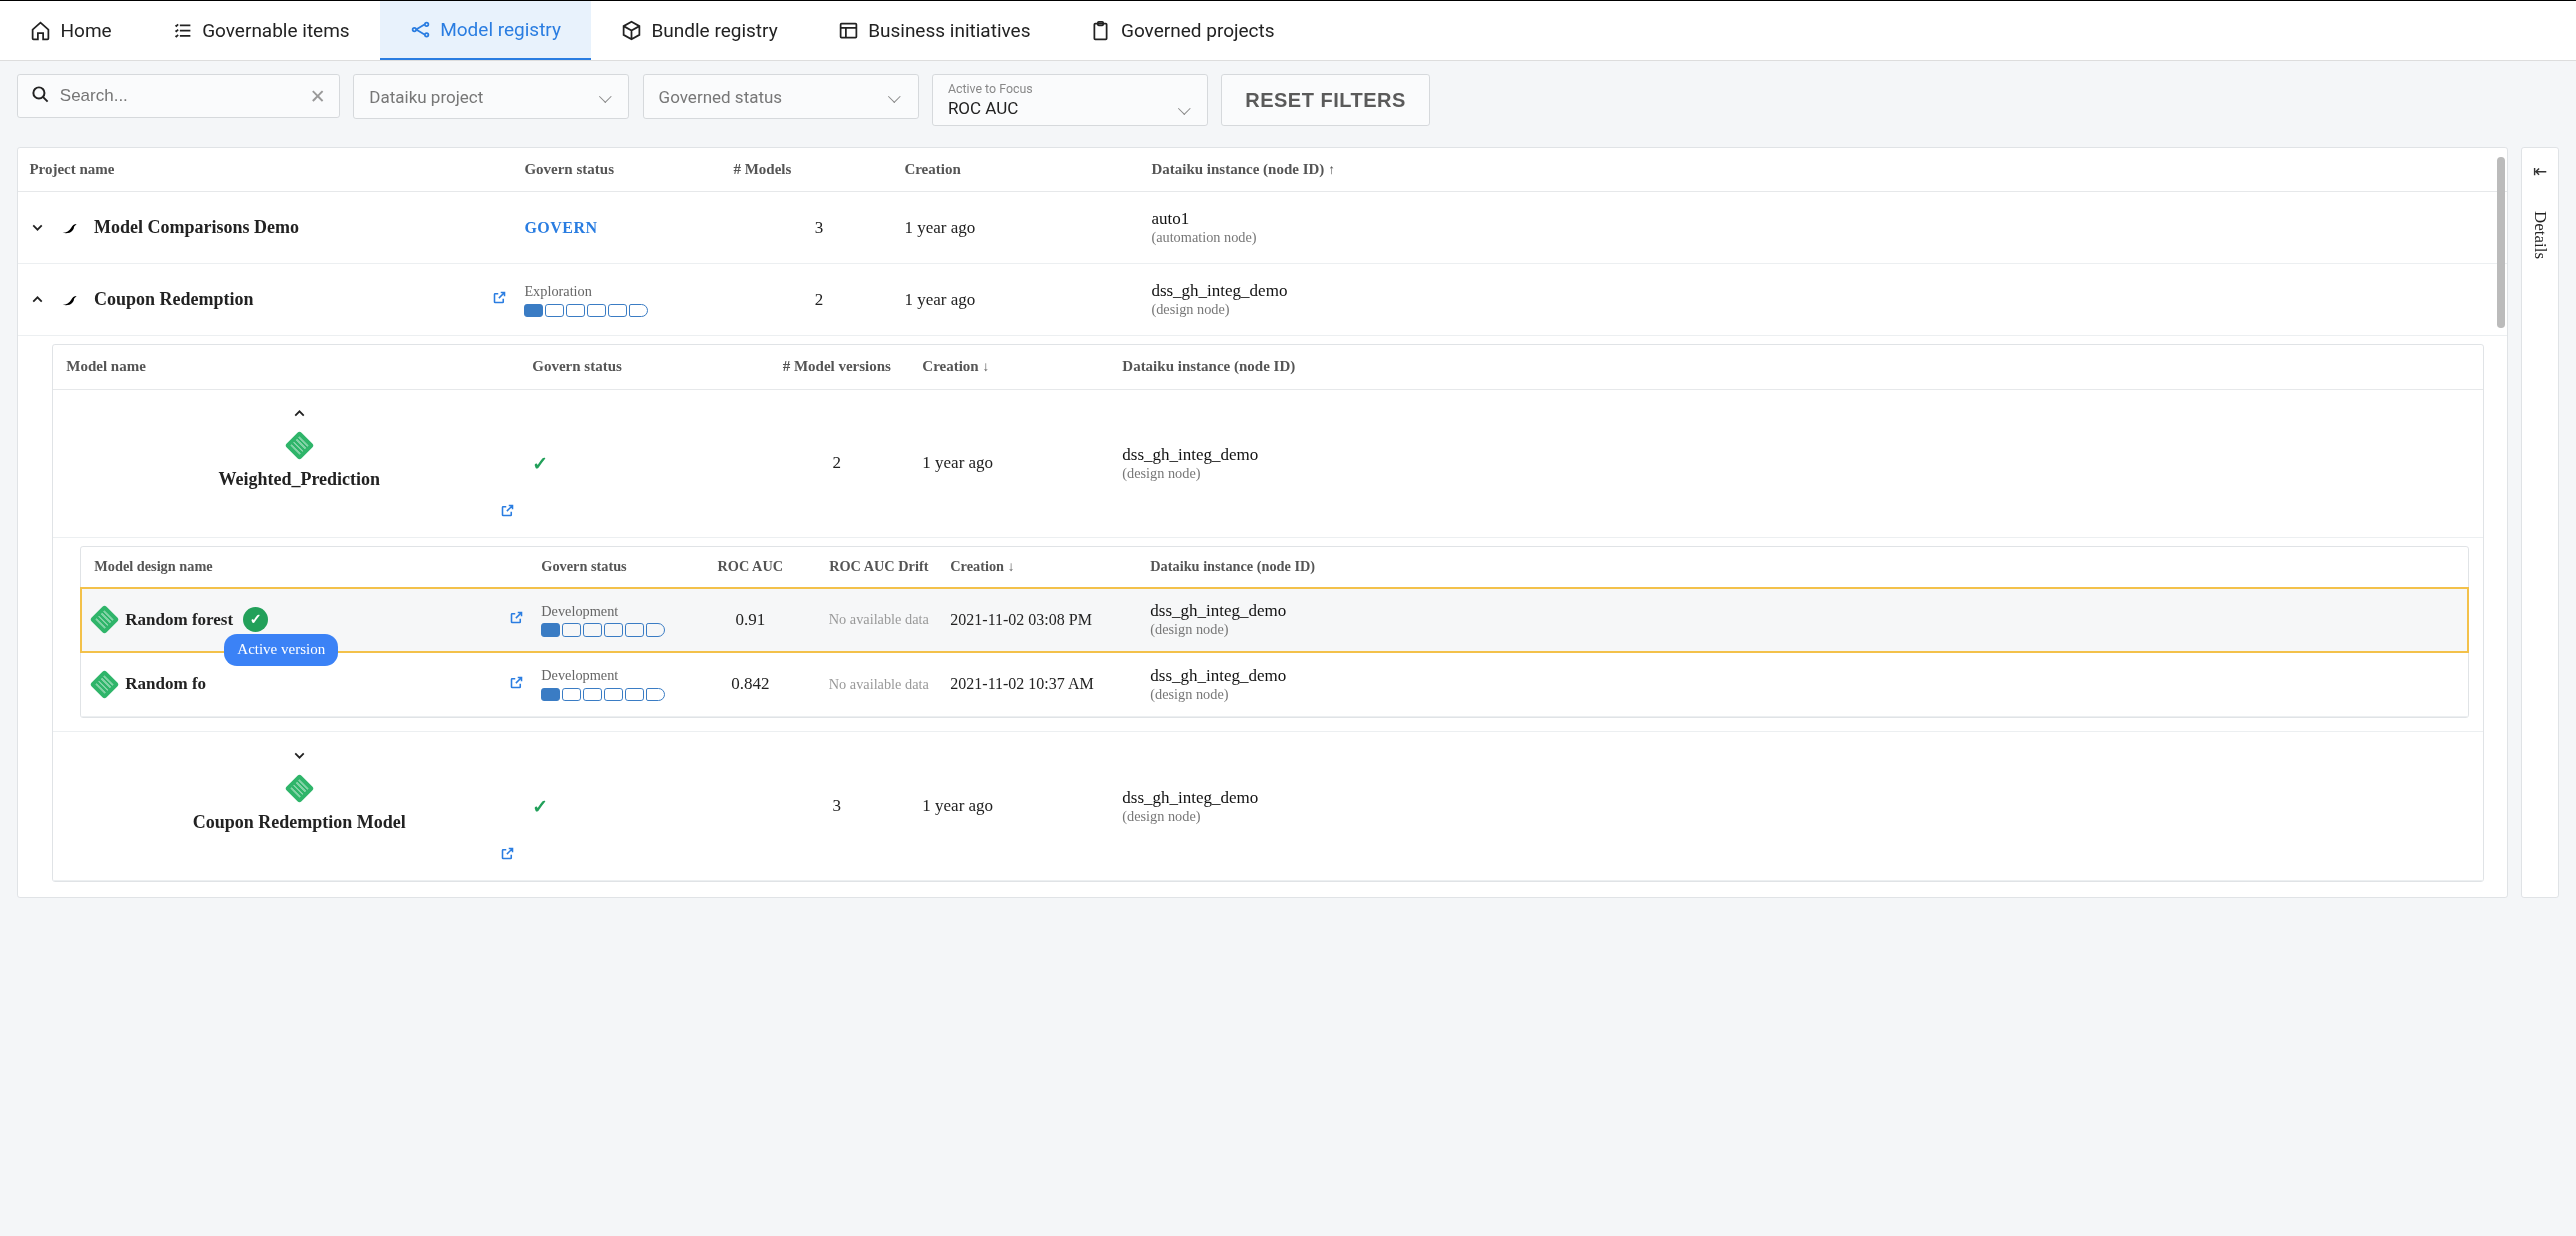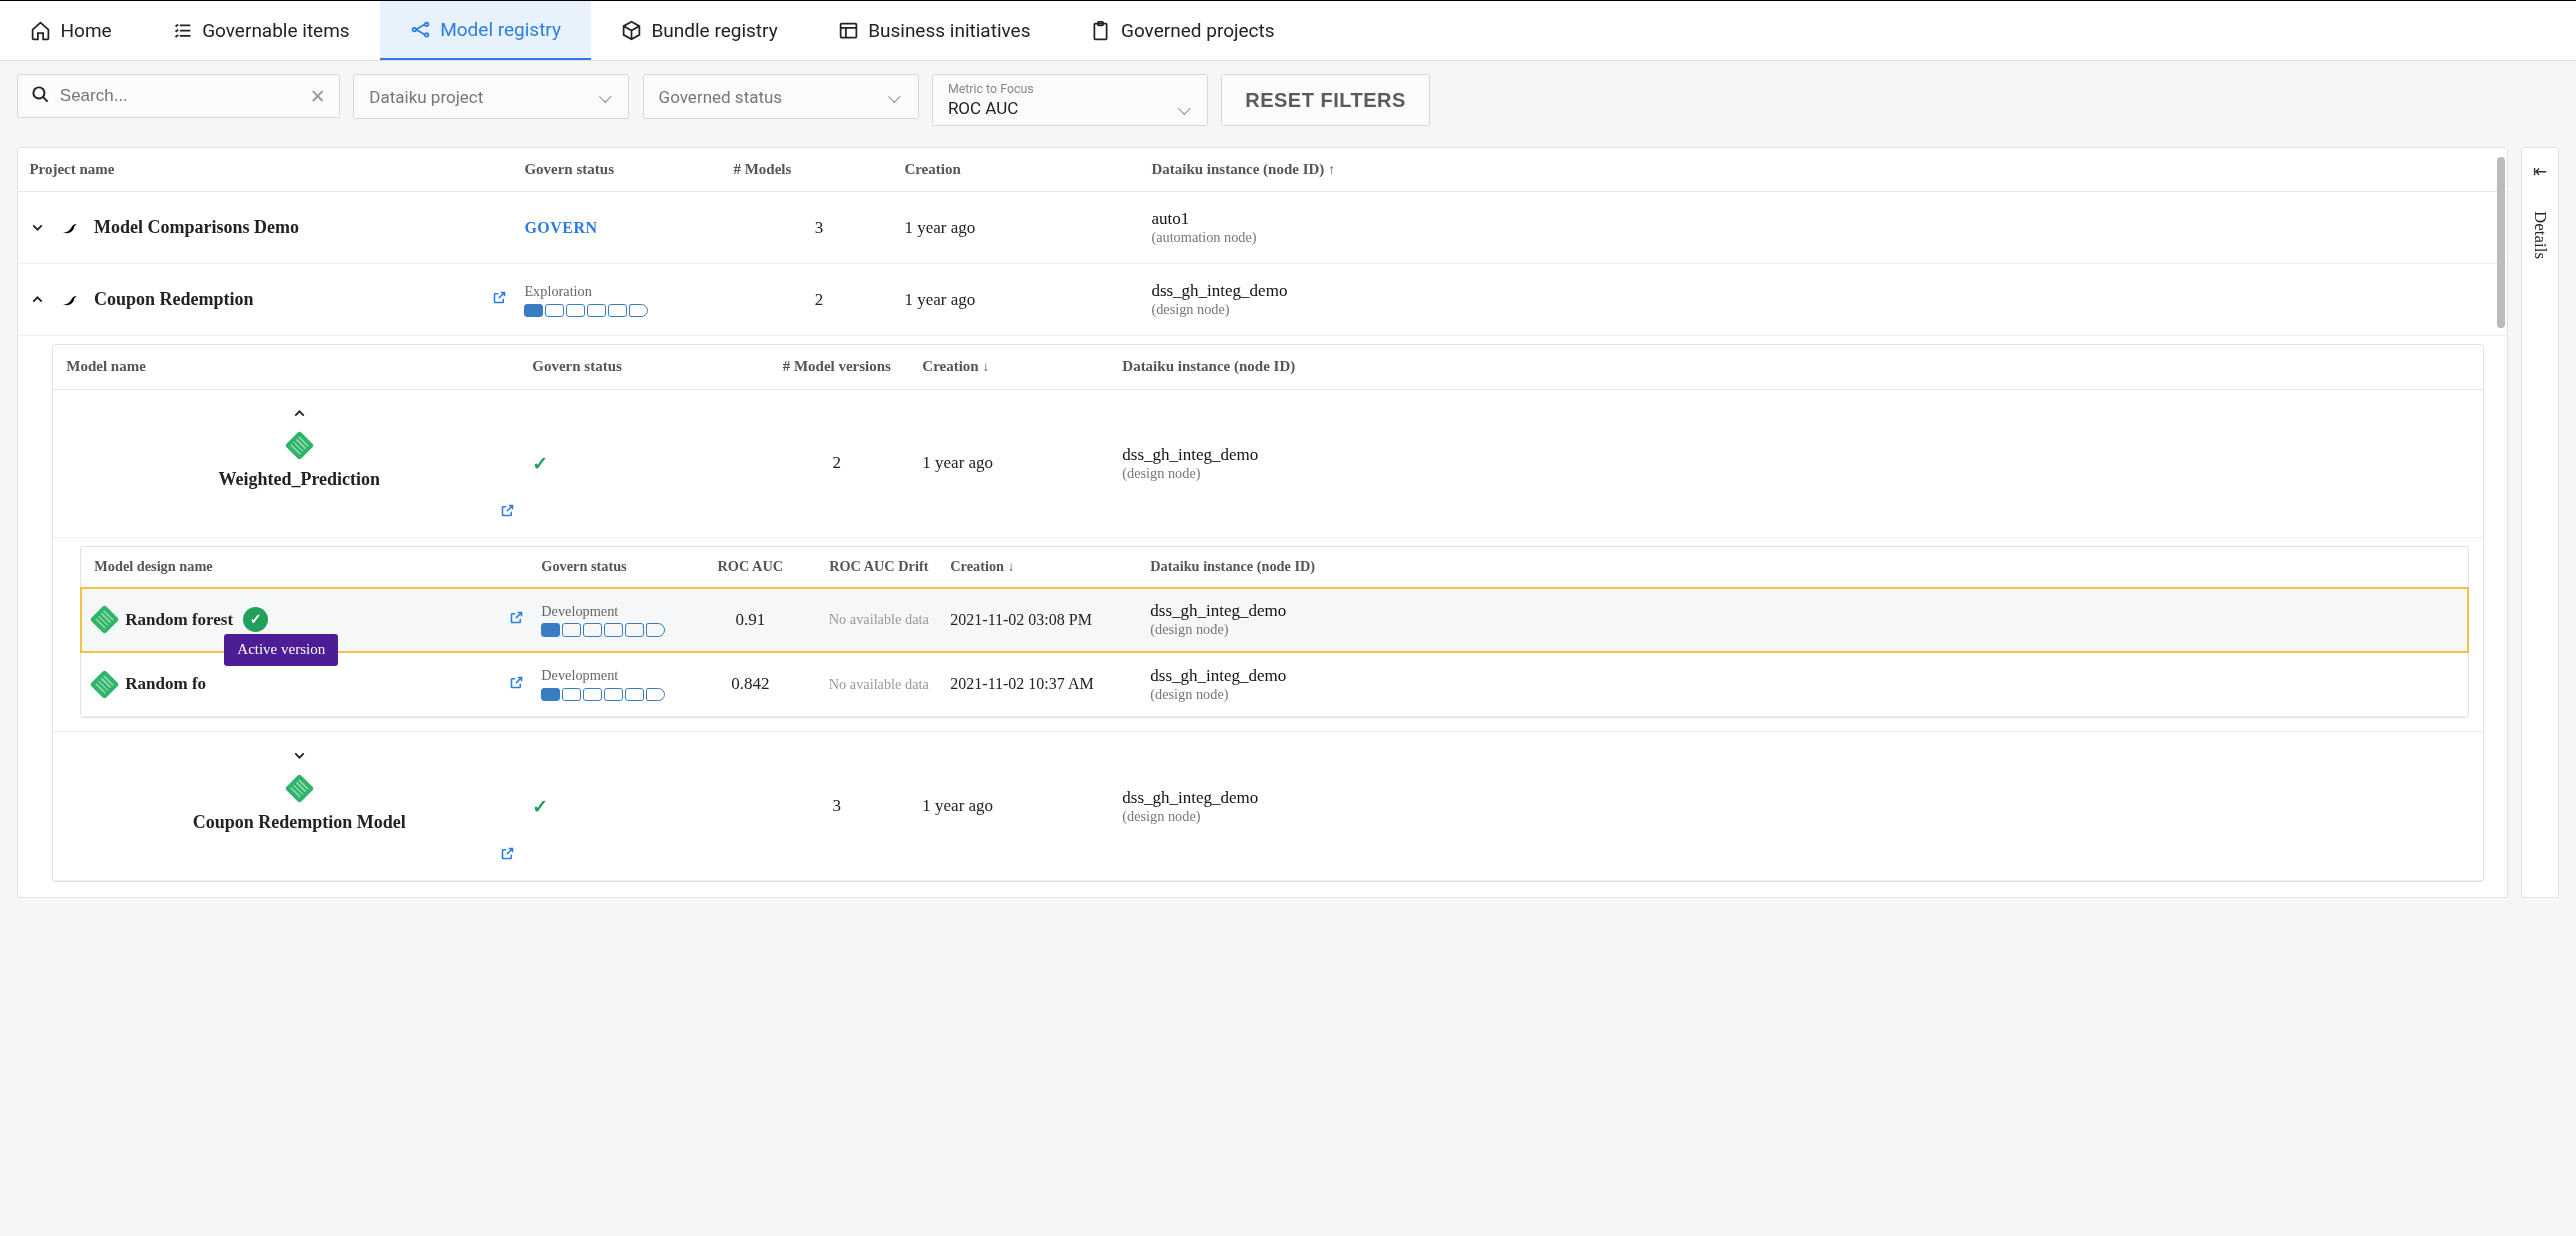--- a/index.html
+++ b/index.html
@@ -69,21 +69,21 @@
   .nested-box-2 { margin: 7.6px 13.3px 13.3px 27px; border: 1px solid #e0e3e6; border-radius: 2.9px; }
   .version-header-row { grid-template-columns: 447px 152px 114px 143px 200px 1fr; font-size: 14.3px; color: #555; font-weight: 600; padding: 11.4px 13.3px; border-bottom: 1px solid #e6e8ea; }
   .version-row { grid-template-columns: 447px 152px 114px 143px 200px 1fr; padding: 13.3px 13.3px; border-bottom: 1px solid #eceff1; position: relative; }
   .version-row.highlight { background: #f6f7f8; outline: 2.9px solid #f3c14a; outline-offset: -1px; }
   .version-name-cell { display: flex; align-items: center; gap: 10px; }
   .version-name-cell .name { font-size: 17px; font-weight: 700; color: #222; }
   .badge-check { width: 25px; height: 25px; border-radius: 50%; background: #22a05a; color: #fff; display: inline-flex; align-items: center; justify-content: center; font-size: 14.3px; font-weight: bold; }
   .roc-cell { font-size: 17px; color: #222; text-align: center; }
   .drift-cell { font-size: 14.3px; color: #999; text-align: center; }
   .date-cell { font-size: 16px; color: #222; }
-  .tooltip { position: absolute; top: 46px; left: 143px; background: #4c1d95; color: #fff; padding: 7.6px 13.3px; border-radius: 3px; font-size: 15px; z-index: 10; }
+  .tooltip { position: absolute; top: 46px; left: 143px; background: #3b82f6; color: #fff; padding: 7.6px 13.3px; border-radius: 13px; font-size: 15px; z-index: 10; }
   
   .sort-arr { font-size: 13.3px; margin-left: 3.8px; }
 </style>
 </head>
 <body>
 
 <div class="topnav">
   <div class="topnav-item">
     <span class="icon">
       <svg viewBox="0 0 24 24" width="21" height="21" fill="none" stroke="#222" stroke-width="2">
@@ -152,21 +152,21 @@
   </div>
   <div class="dropdown">
     <span>Dataiku project</span>
     <span class="chev-down"></span>
   </div>
   <div class="dropdown">
     <span>Governed status</span>
     <span class="chev-down"></span>
   </div>
   <div class="dropdown labeled">
-    <span class="label">Metric to Focus</span>
+    <span class="label">Active to Focus</span>
     <div class="value-row">
       <span>ROC AUC</span>
       <span class="chev-down"></span>
     </div>
   </div>
   <button class="reset-btn">RESET FILTERS</button>
 </div>
 
 <div class="main-wrap">
   <div class="table-area">

